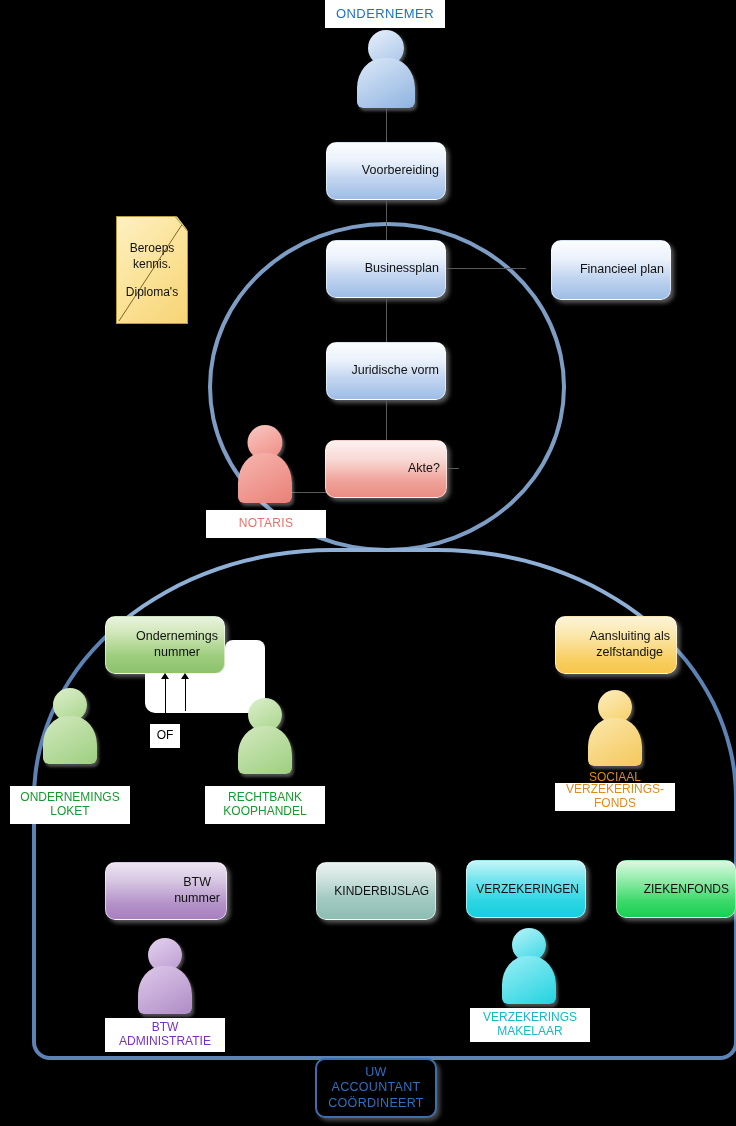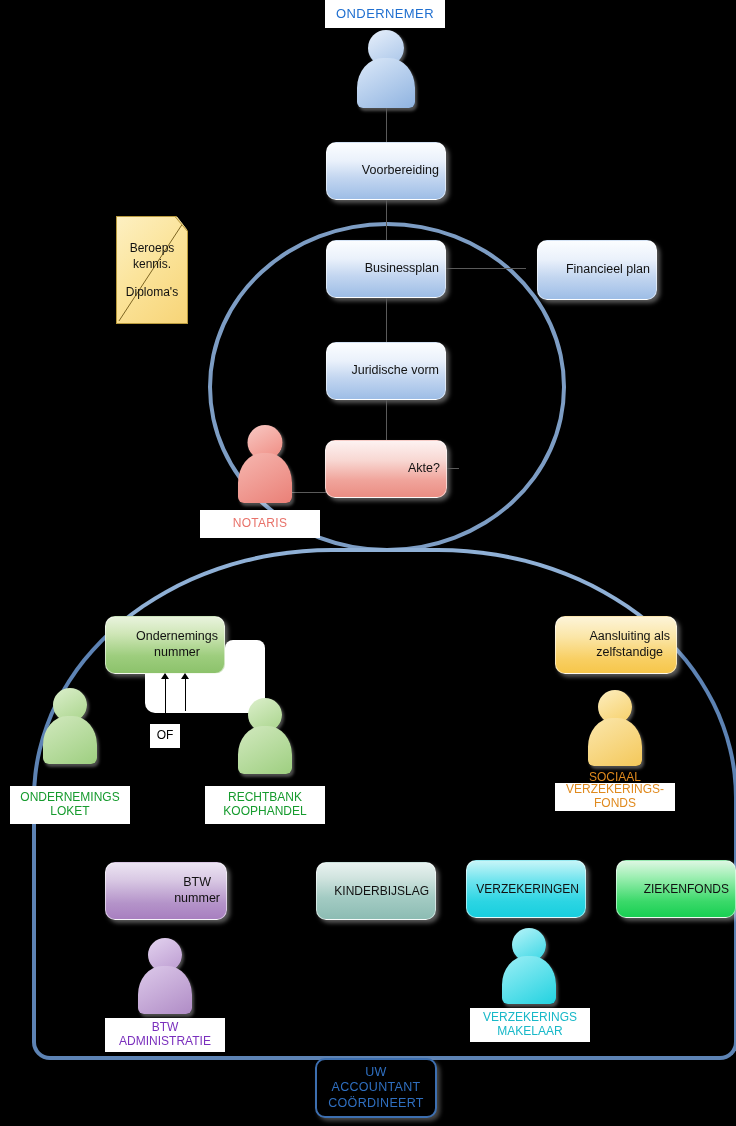--- a/index.html
+++ b/index.html
@@ -108,21 +108,21 @@
       <div style="height:12px;"></div>
       <div>Diploma's</div>
     </div>
   </div>
 
   <div class="node n-blue" style="left:316px;top:240px;width:120px;height:58px;">
     <span>Businessplan</span>
   </div>
   <div class="hline" style="left:436px;top:268px;width:80px;"></div>
 
-  <div class="node n-blue" style="left:527px;top:240px;width:120px;height:60px;">
+  <div class="node n-blue" style="left:541px;top:240px;width:120px;height:60px;">
     <span>Financieel plan</span>
   </div>
 
   <div class="vline" style="left:376px;top:298px;height:44px;"></div>
 
   <div class="node n-blue" style="left:316px;top:342px;width:120px;height:58px;">
     <span>Juridische vorm</span>
   </div>
 
   <div class="vline" style="left:376px;top:400px;height:40px;"></div>
@@ -130,21 +130,21 @@
   <div class="node n-red" style="left:315px;top:440px;width:122px;height:58px;">
     <span>Akte?</span>
   </div>
   <div class="hline" style="left:437px;top:468px;width:12px;"></div>
   <div class="hline" style="left:282px;top:492px;width:34px;"></div>
 
   <div class="person" style="left:228px;top:425px;width:54px;height:78px;">
     <div class="head" style="width:35px;height:35px;background:linear-gradient(150deg,#f8c9c4,#ef8a80);"></div>
     <div class="body" style="height:50px;background:linear-gradient(150deg,#f6b7b0,#ea8077);"></div>
   </div>
-  <div class="plate" style="left:190px;top:510px;width:120px;height:28px;">
+  <div class="plate" style="left:196px;top:510px;width:120px;height:28px;">
     <span style="color:#e8726a;letter-spacing:.3px;">NOTARIS</span>
   </div>
 
   <div class="whitebg" style="left:135px;top:655px;width:120px;height:58px;"></div>
   <div class="whitebg" style="left:215px;top:640px;width:40px;height:50px;border-radius:8px;"></div>
 
   <div class="node n-green" style="left:95px;top:616px;width:120px;height:58px;">
     <span>
       <span>Ondernemings</span><br>
       <span>nummer</span>

